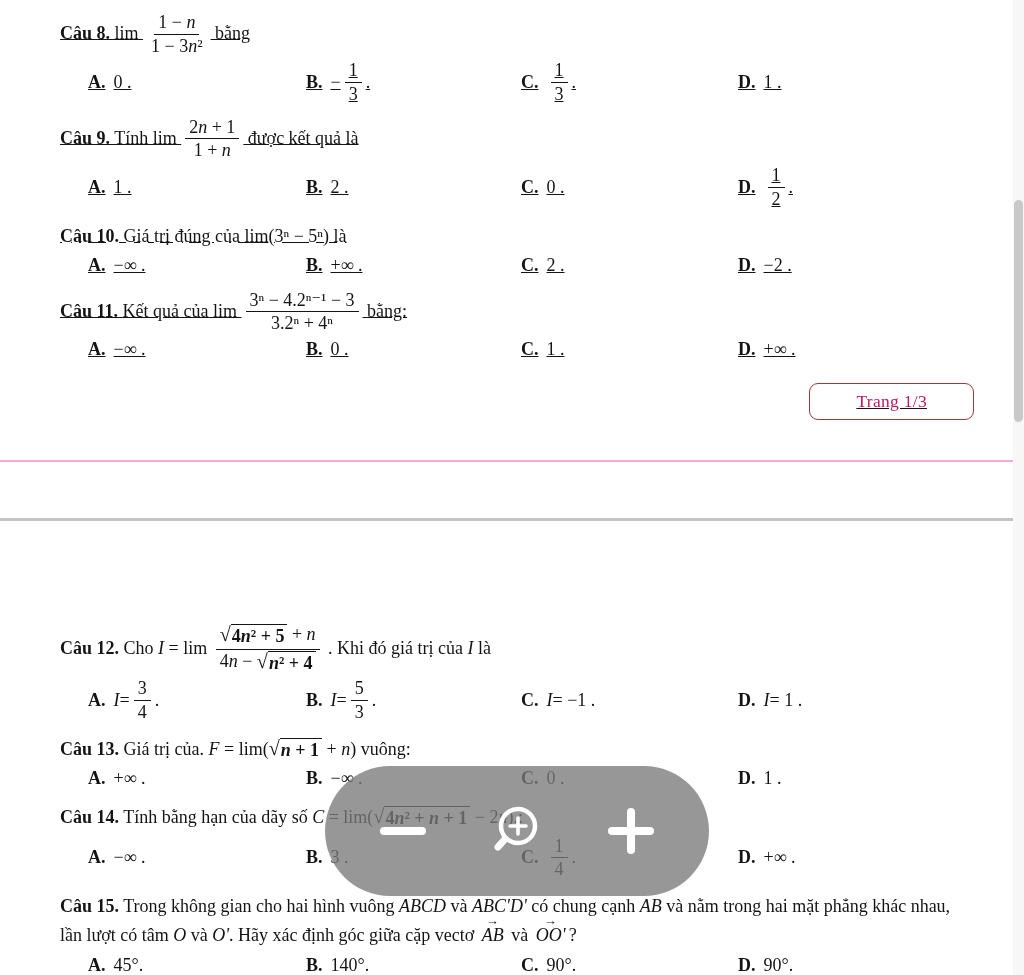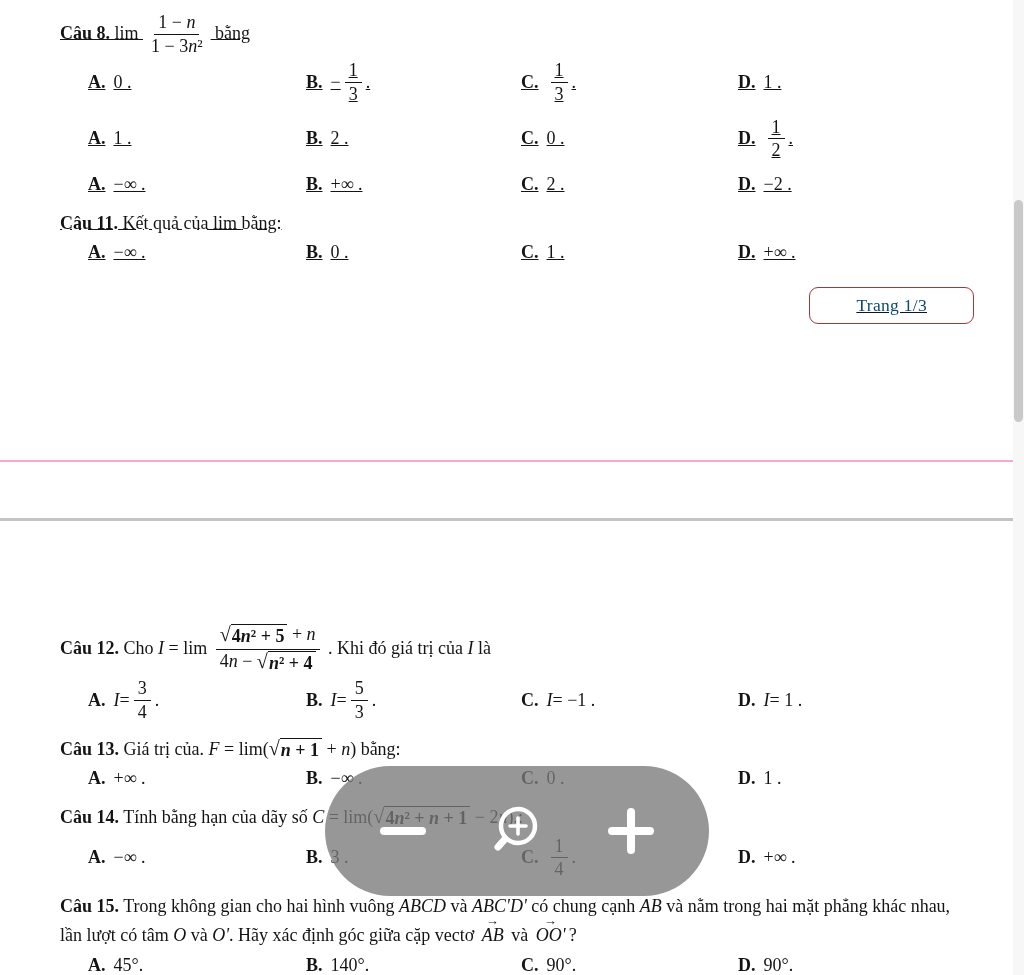--- a/index.html
+++ b/index.html
@@ -105,20 +105,24 @@
               </span>
               <span> .</span>
             </div>
             <div class="option">
               <span class="bold letter">D.</span>
               <span>1 .</span>
             </div>
           </div>
         </div>
         <div class="question">
+          <div class="stem"><span class="bold">Câu 9.</span><span> Tính lim </span><span class="frac">
+              <span class="num"><span>2</span><span class="ital">n</span><span> + 1</span></span>
+              <span class="den"><span>1 + </span><span class="ital">n</span></span>
+            </span><span> được kết quả là</span></div>
           <div class="options">
             <div class="option">
               <span class="bold letter">A.</span>
               <span>1 .</span>
             </div>
             <div class="option">
               <span class="bold letter">B.</span>
               <span>2 .</span>
             </div>
             <div class="option">
@@ -129,41 +133,45 @@
               <span class="bold letter">D.</span>
               <span class="frac">
                 <span class="num"><span>1</span></span>
                 <span class="den"><span>2</span></span>
               </span>
               <span> .</span>
             </div>
           </div>
         </div>
         <div class="question">
+          <div class="stem"><span class="bold">Câu 10.</span><span> Giá trị đúng của lim</span><span>(3ⁿ − 5ⁿ)</span><span> là</span></div>
           <div class="options">
             <div class="option">
               <span class="bold letter">A.</span>
               <span>−∞ .</span>
             </div>
             <div class="option">
               <span class="bold letter">B.</span>
               <span>+∞ .</span>
             </div>
             <div class="option">
               <span class="bold letter">C.</span>
               <span>2 .</span>
             </div>
             <div class="option">
               <span class="bold letter">D.</span>
               <span>−2 .</span>
             </div>
           </div>
         </div>
         <div class="question">
-          <div class="stem"><span class="bold">Câu 11.</span><span> Kết quả của lim </span><span> bằng:</span></div>
+          <div class="stem"><span class="bold">Câu 11.</span><span> Kết quả của lim </span><span class="frac">
+              <span class="num"><span>3ⁿ − 4.2ⁿ⁻¹ − 3</span></span>
+              <span class="den"><span>3.2ⁿ + 4ⁿ</span></span>
+            </span><span> bằng:</span></div>
           <div class="options">
             <div class="option">
               <span class="bold letter">A.</span>
               <span>−∞ .</span>
             </div>
             <div class="option">
               <span class="bold letter">B.</span>
               <span>0 .</span>
             </div>
             <div class="option">
@@ -171,21 +179,21 @@
               <span>1 .</span>
             </div>
             <div class="option">
               <span class="bold letter">D.</span>
               <span>+∞ .</span>
             </div>
           </div>
         </div>
       </div>
     <div class="page1-footer">
-      <div class="page-badge" style="color:#0c4a6e;border-color:#9e3a38;">Trang 1/3</div>
+      <div class="page-badge" style="color:#be185d;border-color:#9e3a38;">Trang 1/3</div>
     </div>
   </section>
 
   <div class="page-gap"></div>
 
   <section class="page" id="page2">
     <div id="page2-questions">
         <div class="question">
           <div class="stem"><span class="bold">Câu 12.</span><span> Cho </span><span class="ital">I</span><span> = lim </span><span class="frac">
               <span class="num"><span class="sqrt">
@@ -227,21 +235,21 @@
               <span class="bold letter">D.</span>
               <span class="ital">I</span>
               <span> = 1 .</span>
             </div>
           </div>
         </div>
         <div class="question">
           <div class="stem"><span class="bold">Câu 13.</span><span> Giá trị của. </span><span class="ital">F</span><span> = lim(</span><span class="sqrt">
               <span class="rsign">√</span>
               <span class="rad"><span class="ital">n</span><span> + 1</span></span>
-            </span><span> + </span><span class="ital">n</span><span>) bằng:</span></div>
+            </span><span> + </span><span class="ital">n</span><span>) vuông:</span></div>
           <div class="options">
             <div class="option">
               <span class="bold letter">A.</span>
               <span>+∞ .</span>
             </div>
             <div class="option">
               <span class="bold letter">B.</span>
               <span>−∞ .</span>
             </div>
             <div class="option">

